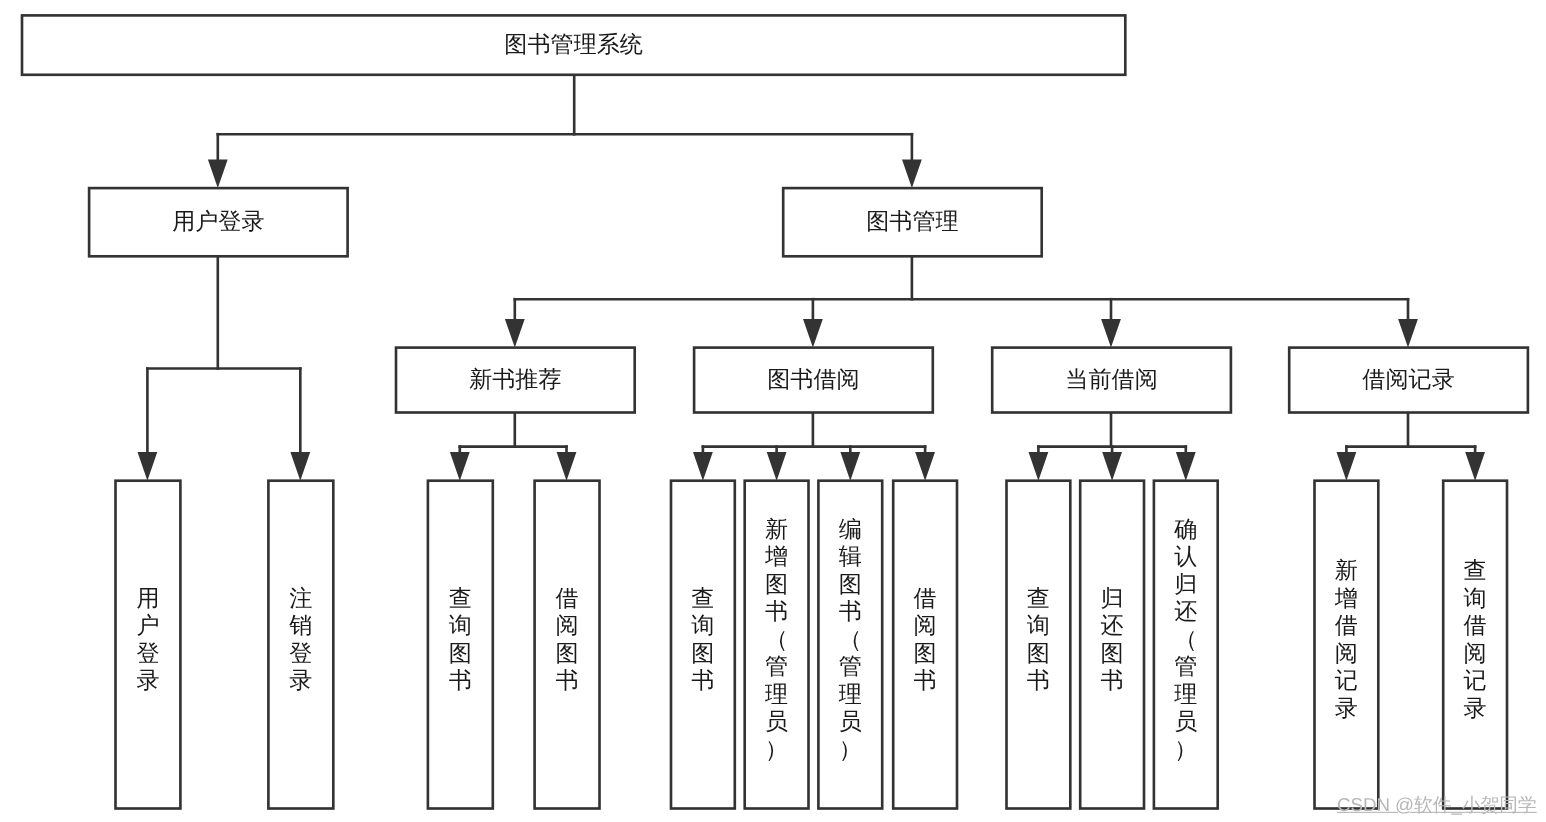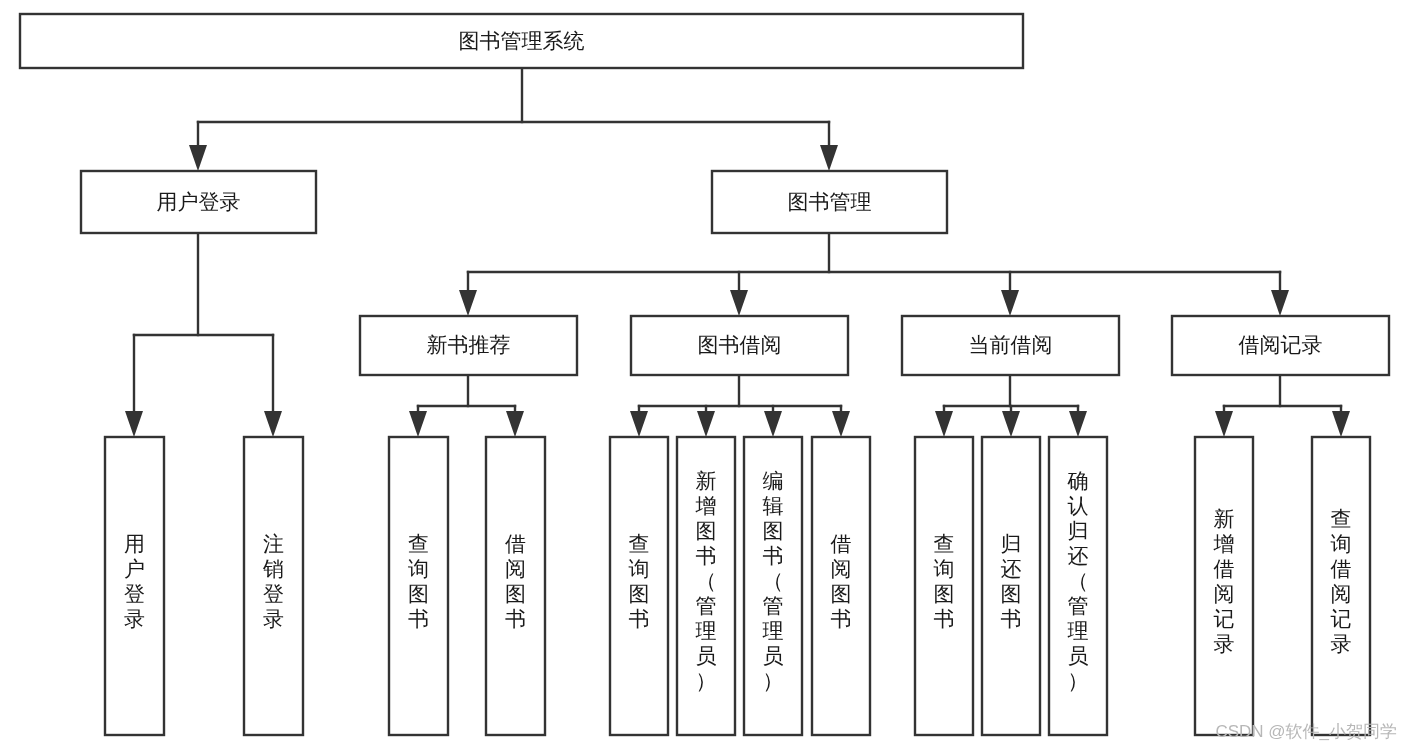--- a/index.html
+++ b/index.html
@@ -48,20 +48,21 @@
   }
   .watermark {
     position: absolute;
     right: 8px;
     bottom: 4px;
     font-family: "Liberation Sans", "DejaVu Sans", sans-serif;
     font-size: 17px;
     color: #b7b7b7;
     white-space: nowrap;
     pointer-events: none;
+    text-decoration: underline;
   }
 </style>
 </head>
 <body>
 
 <div id="diagram-root">
   <svg class="diagram" id="diagram-svg" viewBox="0 0 1405 747" xmlns="http://www.w3.org/2000/svg">
     <g id="connectors-layer">
         <g>
           <path d="M 522 68 L 522 122" class="connector"></path>

